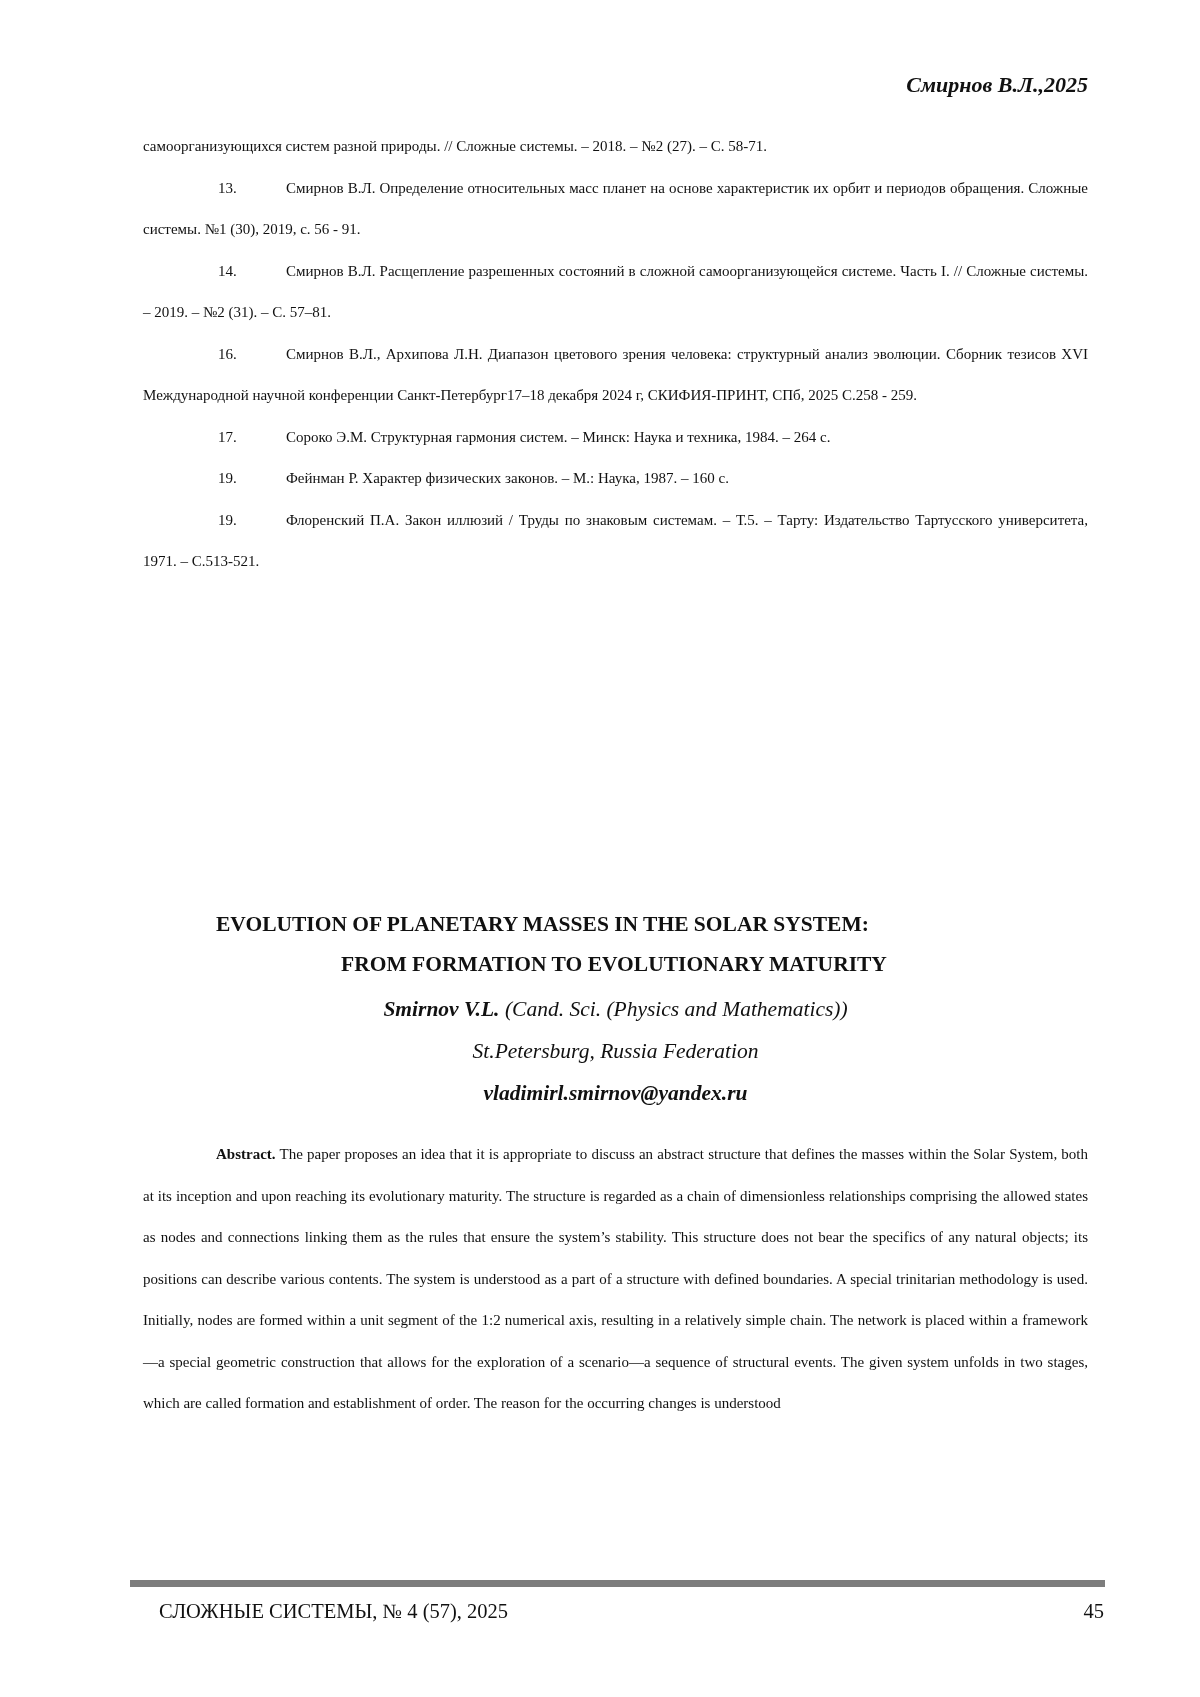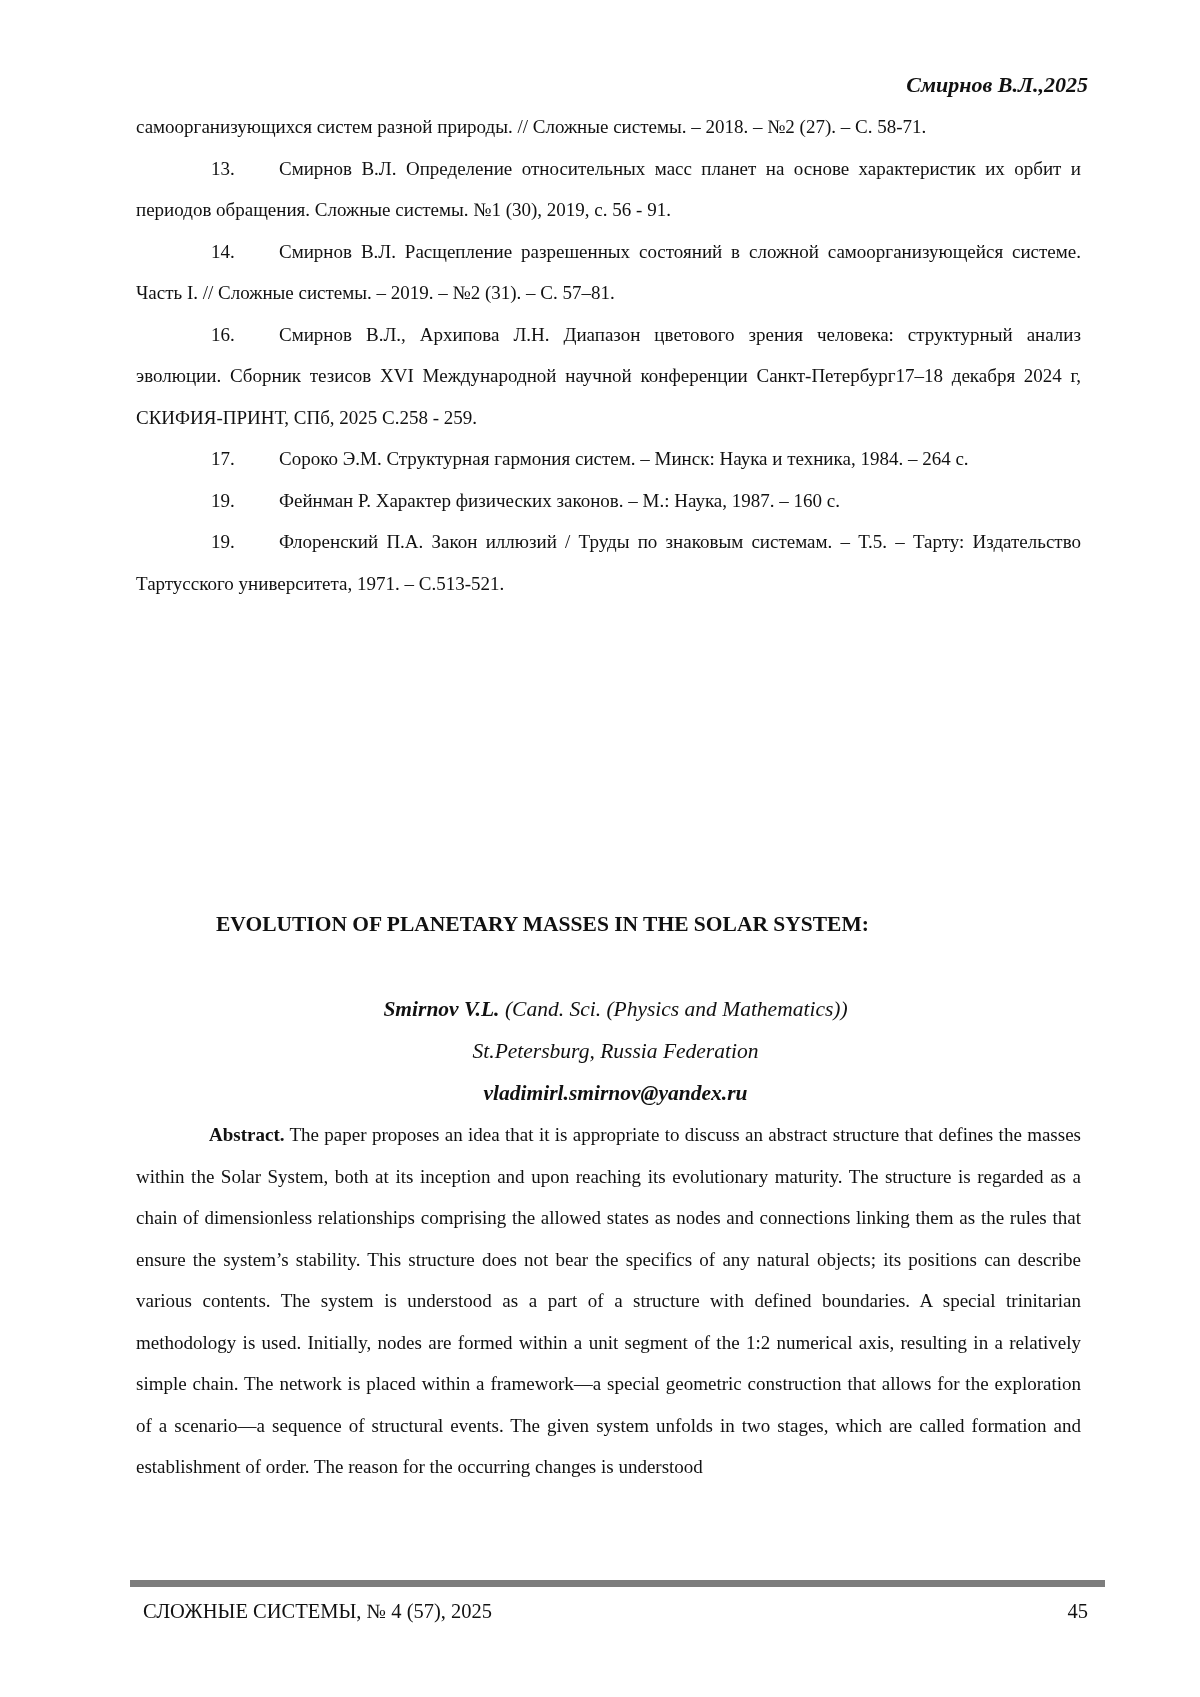--- a/index.html
+++ b/index.html
@@ -1,40 +1,40 @@
 <!DOCTYPE html>
 <html><head>
 <meta charset="utf-8">
 <style>
   html, body { margin: 0; padding: 0; background: #ffffff; }
   body { width: 1200px; height: 1697px; position: relative; overflow: hidden;
          font-family: "Liberation Serif", serif; color: #111; }
   .page { position: absolute; left: 0; top: 0; width: 1200px; height: 1697px; font-family: Liberation Serif, serif; }
   .runhead { position: absolute; right: 112px; top: 72px; font-size: 22px;
              font-weight: bold; font-style: italic; }
-  .text { position: absolute; left: 136px; width: 945px; font-size: 19px;
-          line-height: 41.5px; text-align: justify; }
+  .text { position: absolute; left: 143px; width: 945px; font-size: 15px;
+          line-height: 41.5px; text-align: justify; margin-top: 20px; }
   .block1 { top: 106px; }
   .ref { margin: 0; text-indent: 75px; text-align: justify; text-align-last: auto; }
   .ref .num { display: inline-block; width: 68px; text-indent: 0; }
   .ref.cont { text-indent: 0; }
   .title { position: absolute; left: 143px; width: 945px; top: 904px;
            font-size: 21.5px; font-weight: bold; line-height: 40px; }
   .title .l1 { display: block; padding-left: 73px; }
   .title .l2 { display: block; padding-left: 198px; }
   .meta { position: absolute; left: 143px; width: 945px; top: 988px;
           font-size: 21.5px; line-height: 42px; }
   .meta div { text-align: center; font-style: italic; }
   .meta .author b { font-style: italic; }
   .meta .email { font-weight: bold; }
   .abstract { top: 1114px; text-indent: 73px; }
   .abstract b { font-weight: bold; }
   .rule { position: absolute; left: 130px; width: 975px; top: 1580px; height: 7px;
           background: #7d7d7d; }
-  .footer { position: absolute; left: 143px; width: 945px; top: 1600px;
+  .footer { position: absolute; left: 159px; width: 945px; top: 1600px;
             font-size: 20.5px; display: flex; justify-content: space-between; }
 </style>
 </head>
 <body>
 
 <div class="page">
 
   <div class="runhead">Смирнов В.Л.,2025</div>
 
   <div class="text block1">
@@ -42,20 +42,21 @@
     <p class="ref"><span class="num">13.</span><span>Смирнов В.Л. Определение относительных масс планет на основе характеристик их орбит и периодов обращения. Сложные системы. №1 (30), 2019, с. 56 - 91.</span></p>
     <p class="ref"><span class="num">14.</span><span>Смирнов В.Л. Расщепление разрешенных состояний в сложной самоорганизующейся системе. Часть I. // Сложные системы. – 2019. – №2 (31). – С. 57–81.</span></p>
     <p class="ref"><span class="num">16.</span><span>Смирнов В.Л., Архипова Л.Н. Диапазон цветового зрения человека: структурный анализ эволюции. Сборник тезисов XVI Международной научной конференции Санкт-Петербург17–18 декабря 2024 г, СКИФИЯ-ПРИНТ, СПб, 2025 С.258 - 259.</span></p>
     <p class="ref"><span class="num">17.</span><span>Сороко Э.М. Структурная гармония систем. – Минск: Наука и техника, 1984. – 264 с.</span></p>
     <p class="ref"><span class="num">19.</span><span>Фейнман Р. Характер физических законов. – М.: Наука, 1987. – 160 с.</span></p>
     <p class="ref"><span class="num">19.</span><span>Флоренский П.А. Закон иллюзий / Труды по знаковым системам. – Т.5. – Тарту: Издательство Тартусского университета, 1971. – С.513-521.</span></p>
   </div>
 
   <div class="title">
     <span class="l1">EVOLUTION OF PLANETARY MASSES IN THE SOLAR SYSTEM:</span>
+    <span class="l2">FROM FORMATION TO EVOLUTIONARY MATURITY</span>
   </div>
 
   <div class="meta">
     <div class="author"><b>Smirnov V.L.</b><span> (Cand. Sci. (Physics and Mathematics))</span></div>
     <div>St.Petersburg, Russia Federation</div>
     <div class="email">vladimirl.smirnov@yandex.ru</div>
   </div>
 
   <div class="text abstract"><b>Abstract.</b><span> The paper proposes an idea that it is appropriate to discuss an abstract structure that defines the masses within the Solar System, both at its inception and upon reaching its evolutionary maturity. The structure is regarded as a chain of dimensionless relationships comprising the allowed states as nodes and connections linking them as the rules that ensure the system’s stability. This structure does not bear the specifics of any natural objects; its positions can describe various contents. The system is understood as a part of a structure with defined boundaries. A special trinitarian methodology is used. Initially, nodes are formed within a unit segment of the 1:2 numerical axis, resulting in a relatively simple chain. The network is placed within a framework—a special geometric construction that allows for the exploration of a scenario—a sequence of structural events. The given system unfolds in two stages, which are called formation and establishment of order. The reason for the occurring changes is understood</span></div>
 

